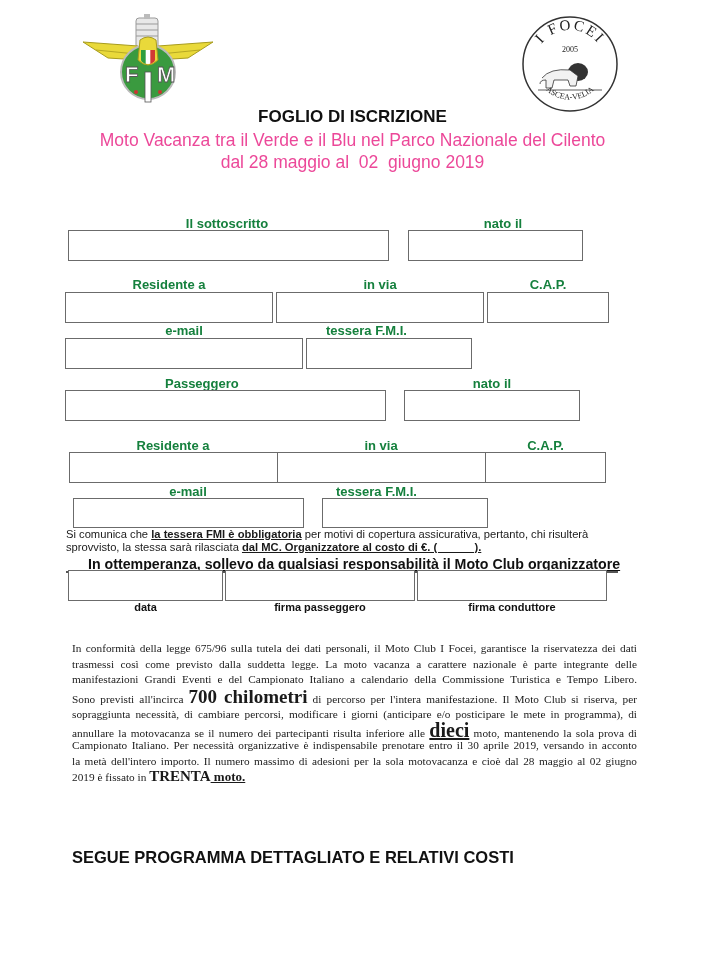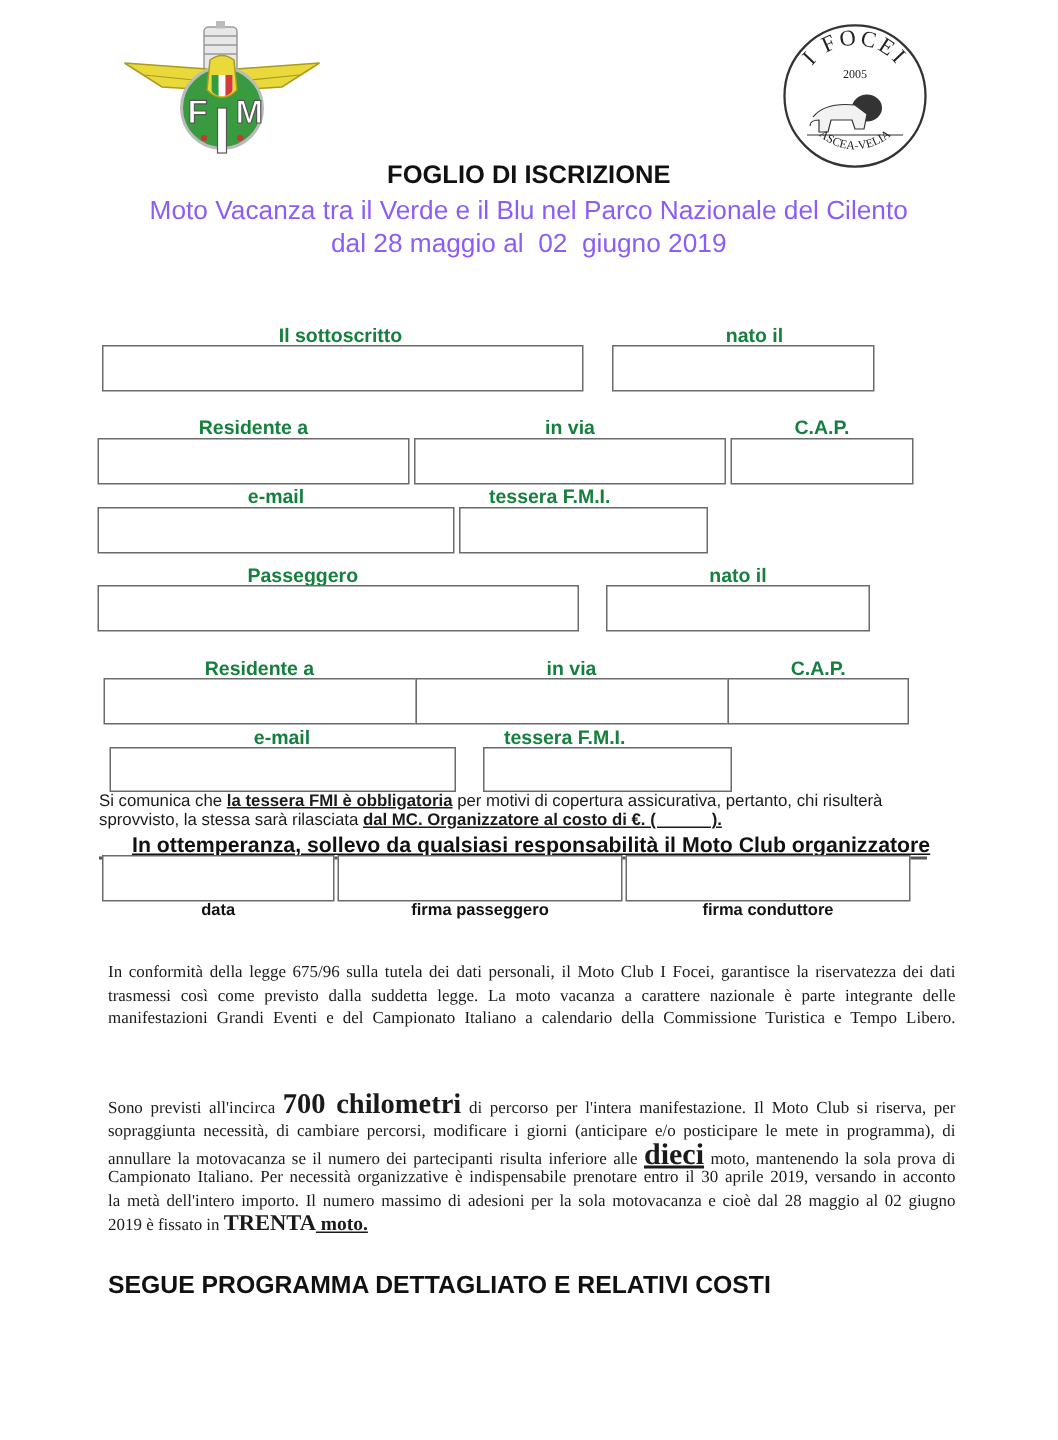--- a/index.html
+++ b/index.html
@@ -1,21 +1,21 @@
 <!DOCTYPE html>
 <html><head>
 <meta charset="utf-8">
 <style>
   html, body { margin:0; padding:0; background:#ffffff; }
   body { width:705px; height:960px; position:relative; overflow:hidden; color:#111; font-family:"Liberation Sans", sans-serif; }
   .abs { position:absolute; }
   .lbl { position:absolute; font-weight:bold; font-size:13px; text-align:center; white-space:nowrap; color:#15803d; }
   .box { position:absolute; border:1.5px solid #6b6b6b; background:#fff; box-sizing:border-box; }
   .hdr-title { position:absolute; left:0; width:705px; text-align:center; top:107px; font-size:17px; font-weight:bold; }
-  .hdr-sub { position:absolute; left:0; width:705px; text-align:center; font-size:17.5px; color:#8b5cf6; }
+  .hdr-sub { position:absolute; left:0; width:705px; text-align:center; font-size:17.5px; color:#ec4899; }
   .notice { position:absolute; left:66px; font-size:11.2px; white-space:nowrap; color:#1a1a1a; }
   .notice b { text-decoration:underline; }
   .decl { position:absolute; left:88px; top:556px; font-size:14.2px; font-weight:bold; text-decoration:underline; white-space:nowrap; }
   .decl-line { position:absolute; left:66px; top:571px; width:552px; height:1.5px; background:#555; }
   .sig-lbl { position:absolute; font-weight:bold; font-size:11px; text-align:center; white-space:nowrap; top:601px; }
   .body-text { position:absolute; left:72px; width:565px; font-family:"Liberation Serif", serif; font-size:11.3px; line-height:15.6px; text-align:justify; color:#1a1a1a; }
   .body-text .line { display:block; text-align:justify; text-align-last:justify; white-space:nowrap; height:15.6px; }
   .body-text .line.last { text-align-last:left; }
   .big { font-size:19px; font-weight:bold; }
   .dieci { font-size:20px; font-weight:bold; text-decoration:underline; }
@@ -129,21 +129,21 @@
 <div class="sig-lbl" style="left:68px; width:155px;">data</div>
 <div class="sig-lbl" style="left:225px; width:190px;">firma passeggero</div>
 <div class="sig-lbl" style="left:417px; width:190px;">firma conduttore</div>
 
 <div class="body-text" style="top:641px;">
   <span class="line">In conformità della legge 675/96 sulla tutela dei dati personali, il Moto Club I Focei, garantisce la  riservatezza dei dati</span>
   <span class="line">trasmessi così come previsto dalla suddetta legge. La moto vacanza a carattere nazionale è parte integrante delle</span>
   <span class="line">manifestazioni Grandi Eventi e del Campionato Italiano a calendario della Commissione Turistica e Tempo Libero.</span>
 </div>
 <div class="body-text" style="top:688px; line-height:16.4px;">
-  <span class="line" style="height:18px; line-height:18px;margin-top:40px;"><span>Sono previsti all'incirca </span><span class="big">700 chilometri</span><span> di percorso per l'intera manifestazione. Il Moto Club si  riserva, per</span></span>
+  <span class="line" style="height:18px; line-height:18px;"><span>Sono previsti all'incirca </span><span class="big">700 chilometri</span><span> di percorso per l'intera manifestazione. Il Moto Club si  riserva, per</span></span>
   <span class="line">sopraggiunta necessità, di cambiare percorsi, modificare i giorni (anticipare e/o posticipare le mete in programma), di</span>
   <span class="line"><span>annullare la motovacanza se il numero dei partecipanti risulta inferiore alle </span><span class="dieci">dieci</span><span> moto, mantenendo la sola prova di</span></span>
   <span class="line">Campionato Italiano. Per necessità organizzative è indispensabile prenotare entro il 30 aprile 2019, versando in acconto</span>
   <span class="line">la metà dell'intero importo. Il numero massimo di adesioni per la sola motovacanza e cioè dal  28 maggio al  02 giugno</span>
   <span class="line last"><span>2019 è fissato in </span><span class="trenta">TRENTA</span><span class="moto-u"> moto.</span></span>
 </div>
 
 <div class="footer">SEGUE PROGRAMMA DETTAGLIATO E RELATIVI COSTI</div>
 
 </body></html>

